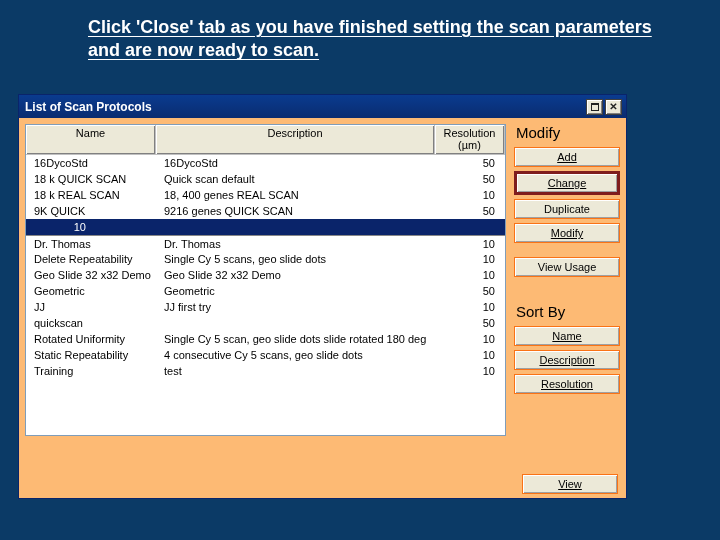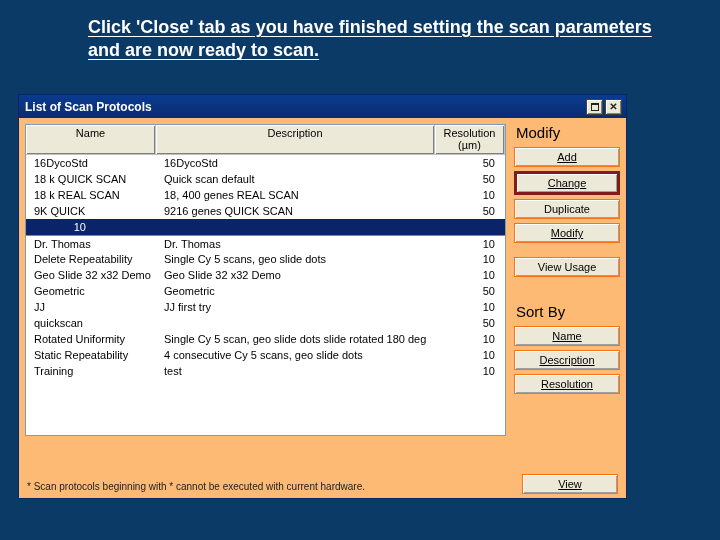--- a/index.html
+++ b/index.html
@@ -256,20 +256,19 @@
       <div class="winbtn"><span class="underline-letter">Modify</span></div>
       <div class="spacer-sm"></div>
       <div class="winbtn"><span>View Usage</span></div>
       <div style="height:18px;"></div>
       <div class="group-label">Sort By</div>
       <div class="winbtn"><span class="underline-letter">Name</span></div>
       <div class="winbtn"><span class="underline-letter">Description</span></div>
       <div class="winbtn"><span class="underline-letter">Resolution</span></div>
     </div>
 
-    <div class="footnote">* Scan protocols beginning with * cannot be executed with current hardware.</div>
 
     <div class="close-area">
       <div class="winbtn"><span class="underline-letter">View</span></div>
     </div>
 
   </div>
 </div>
 
 </body></html>

